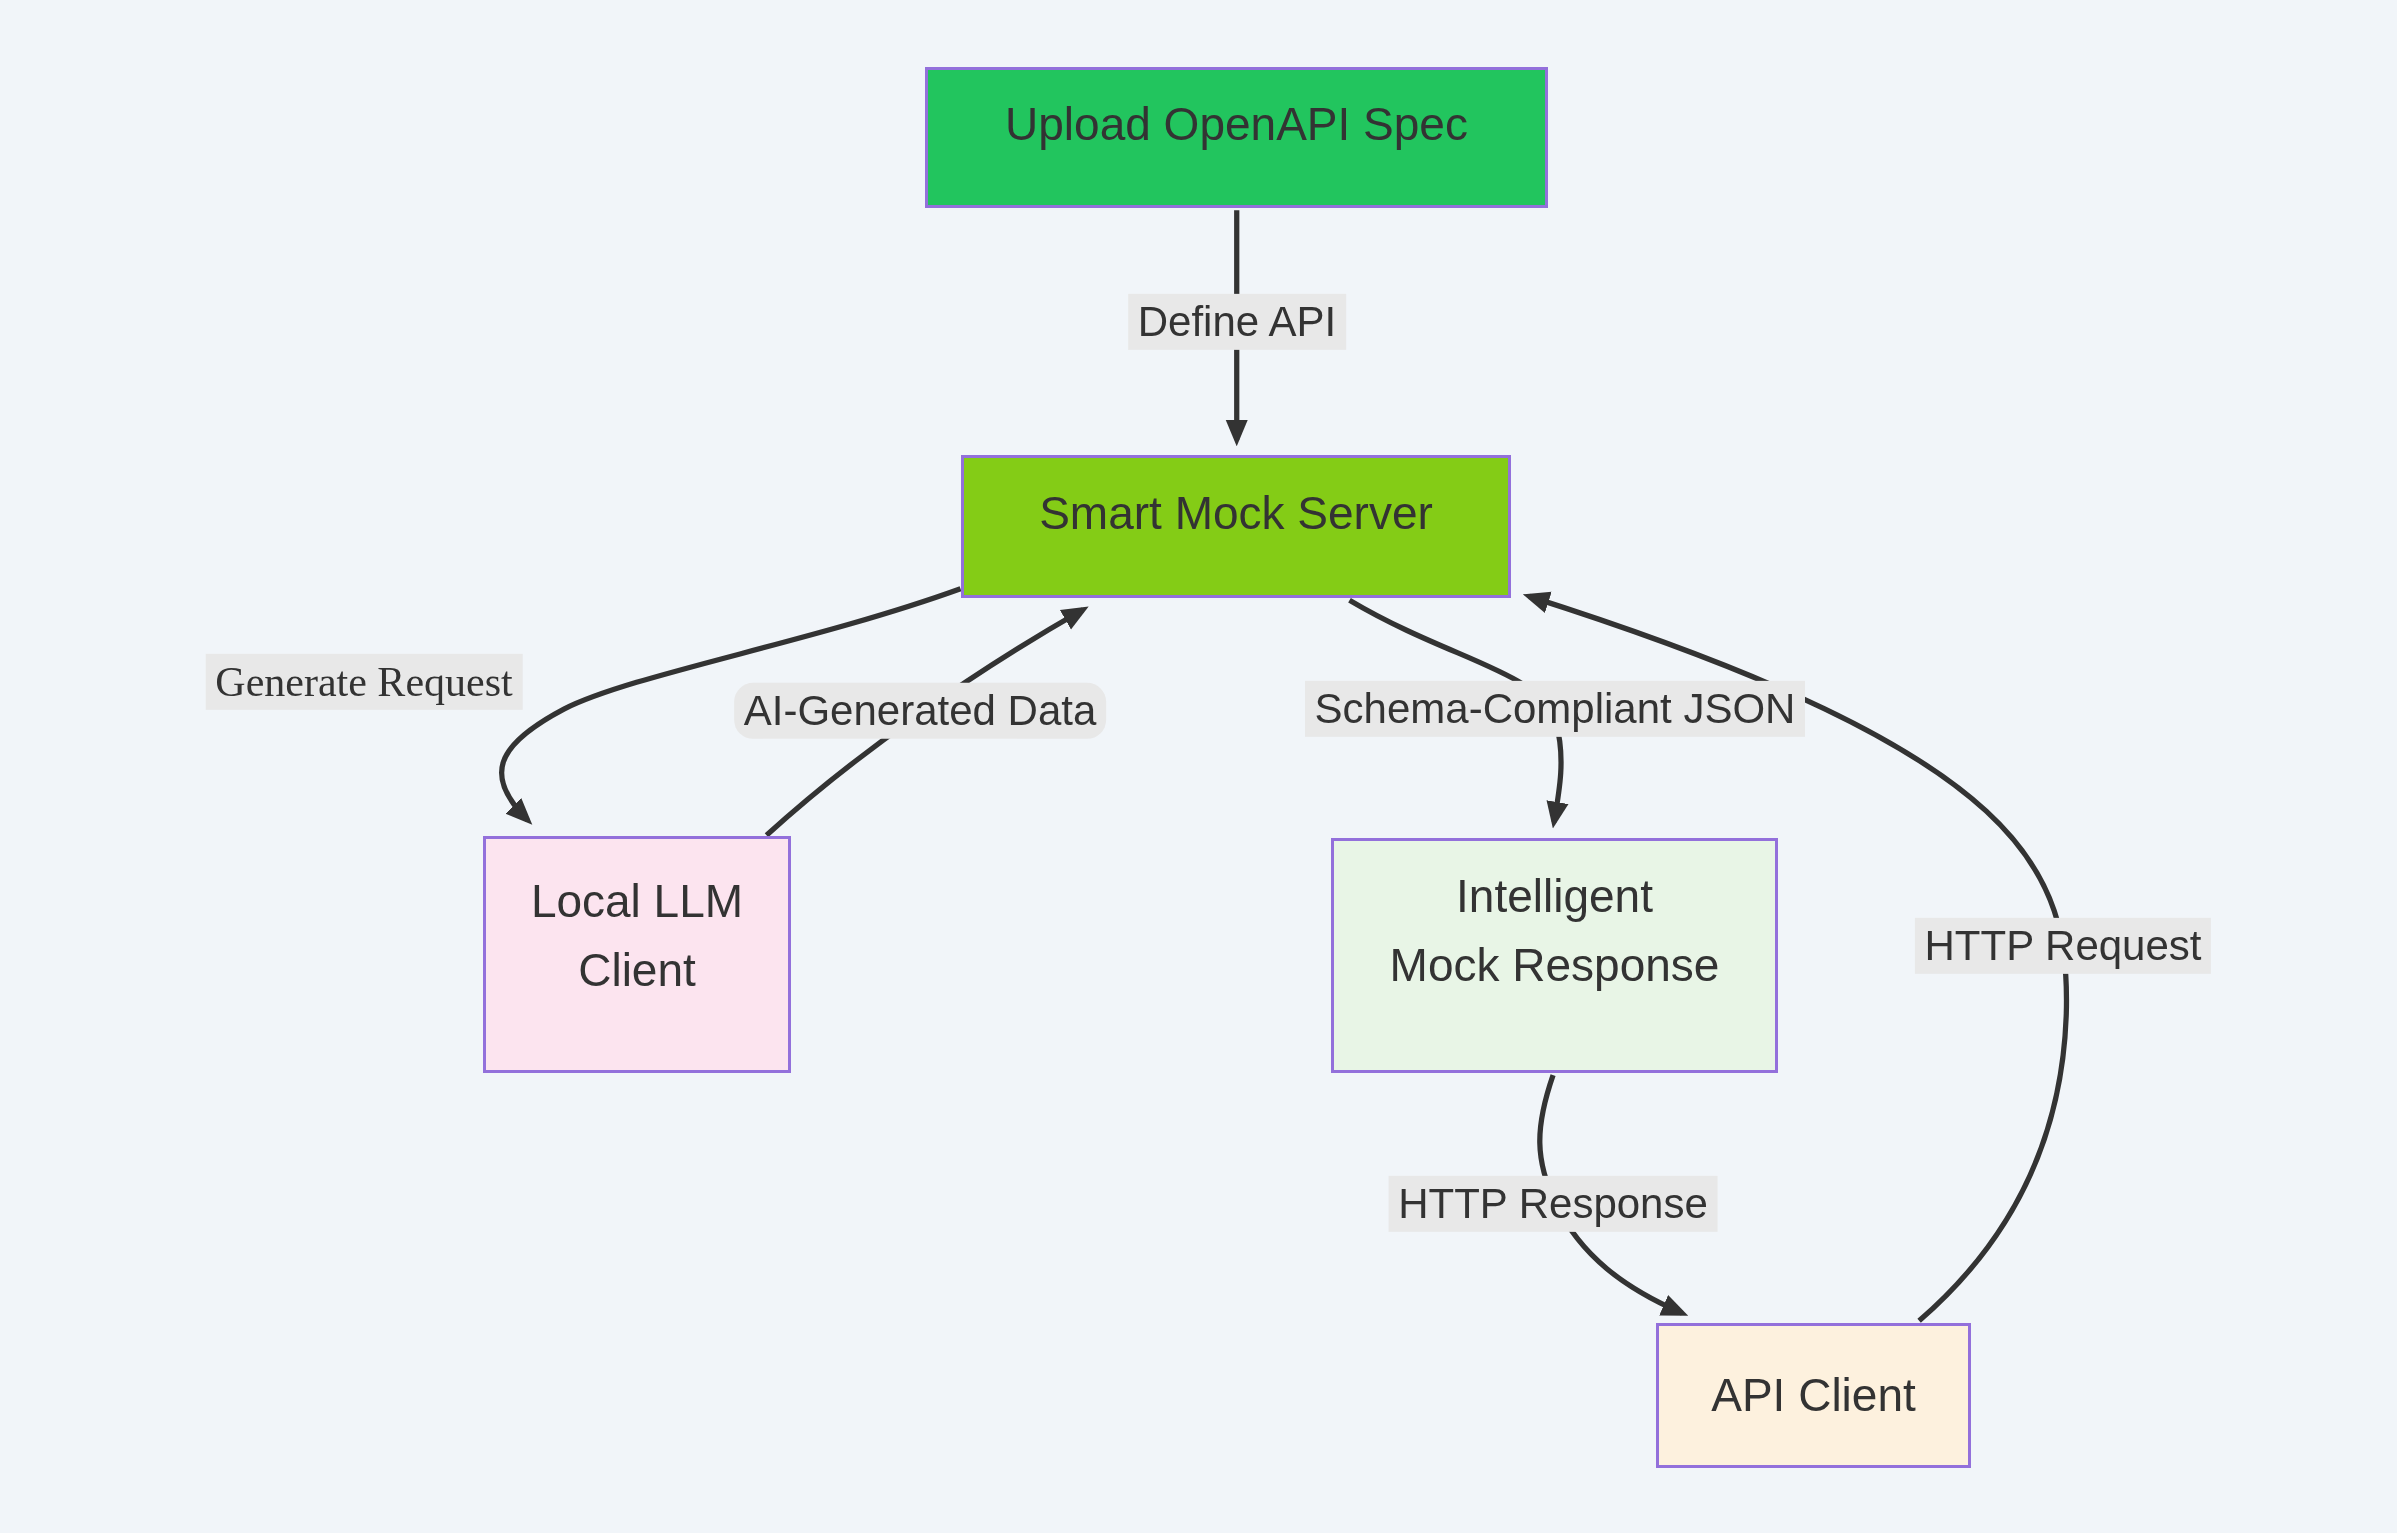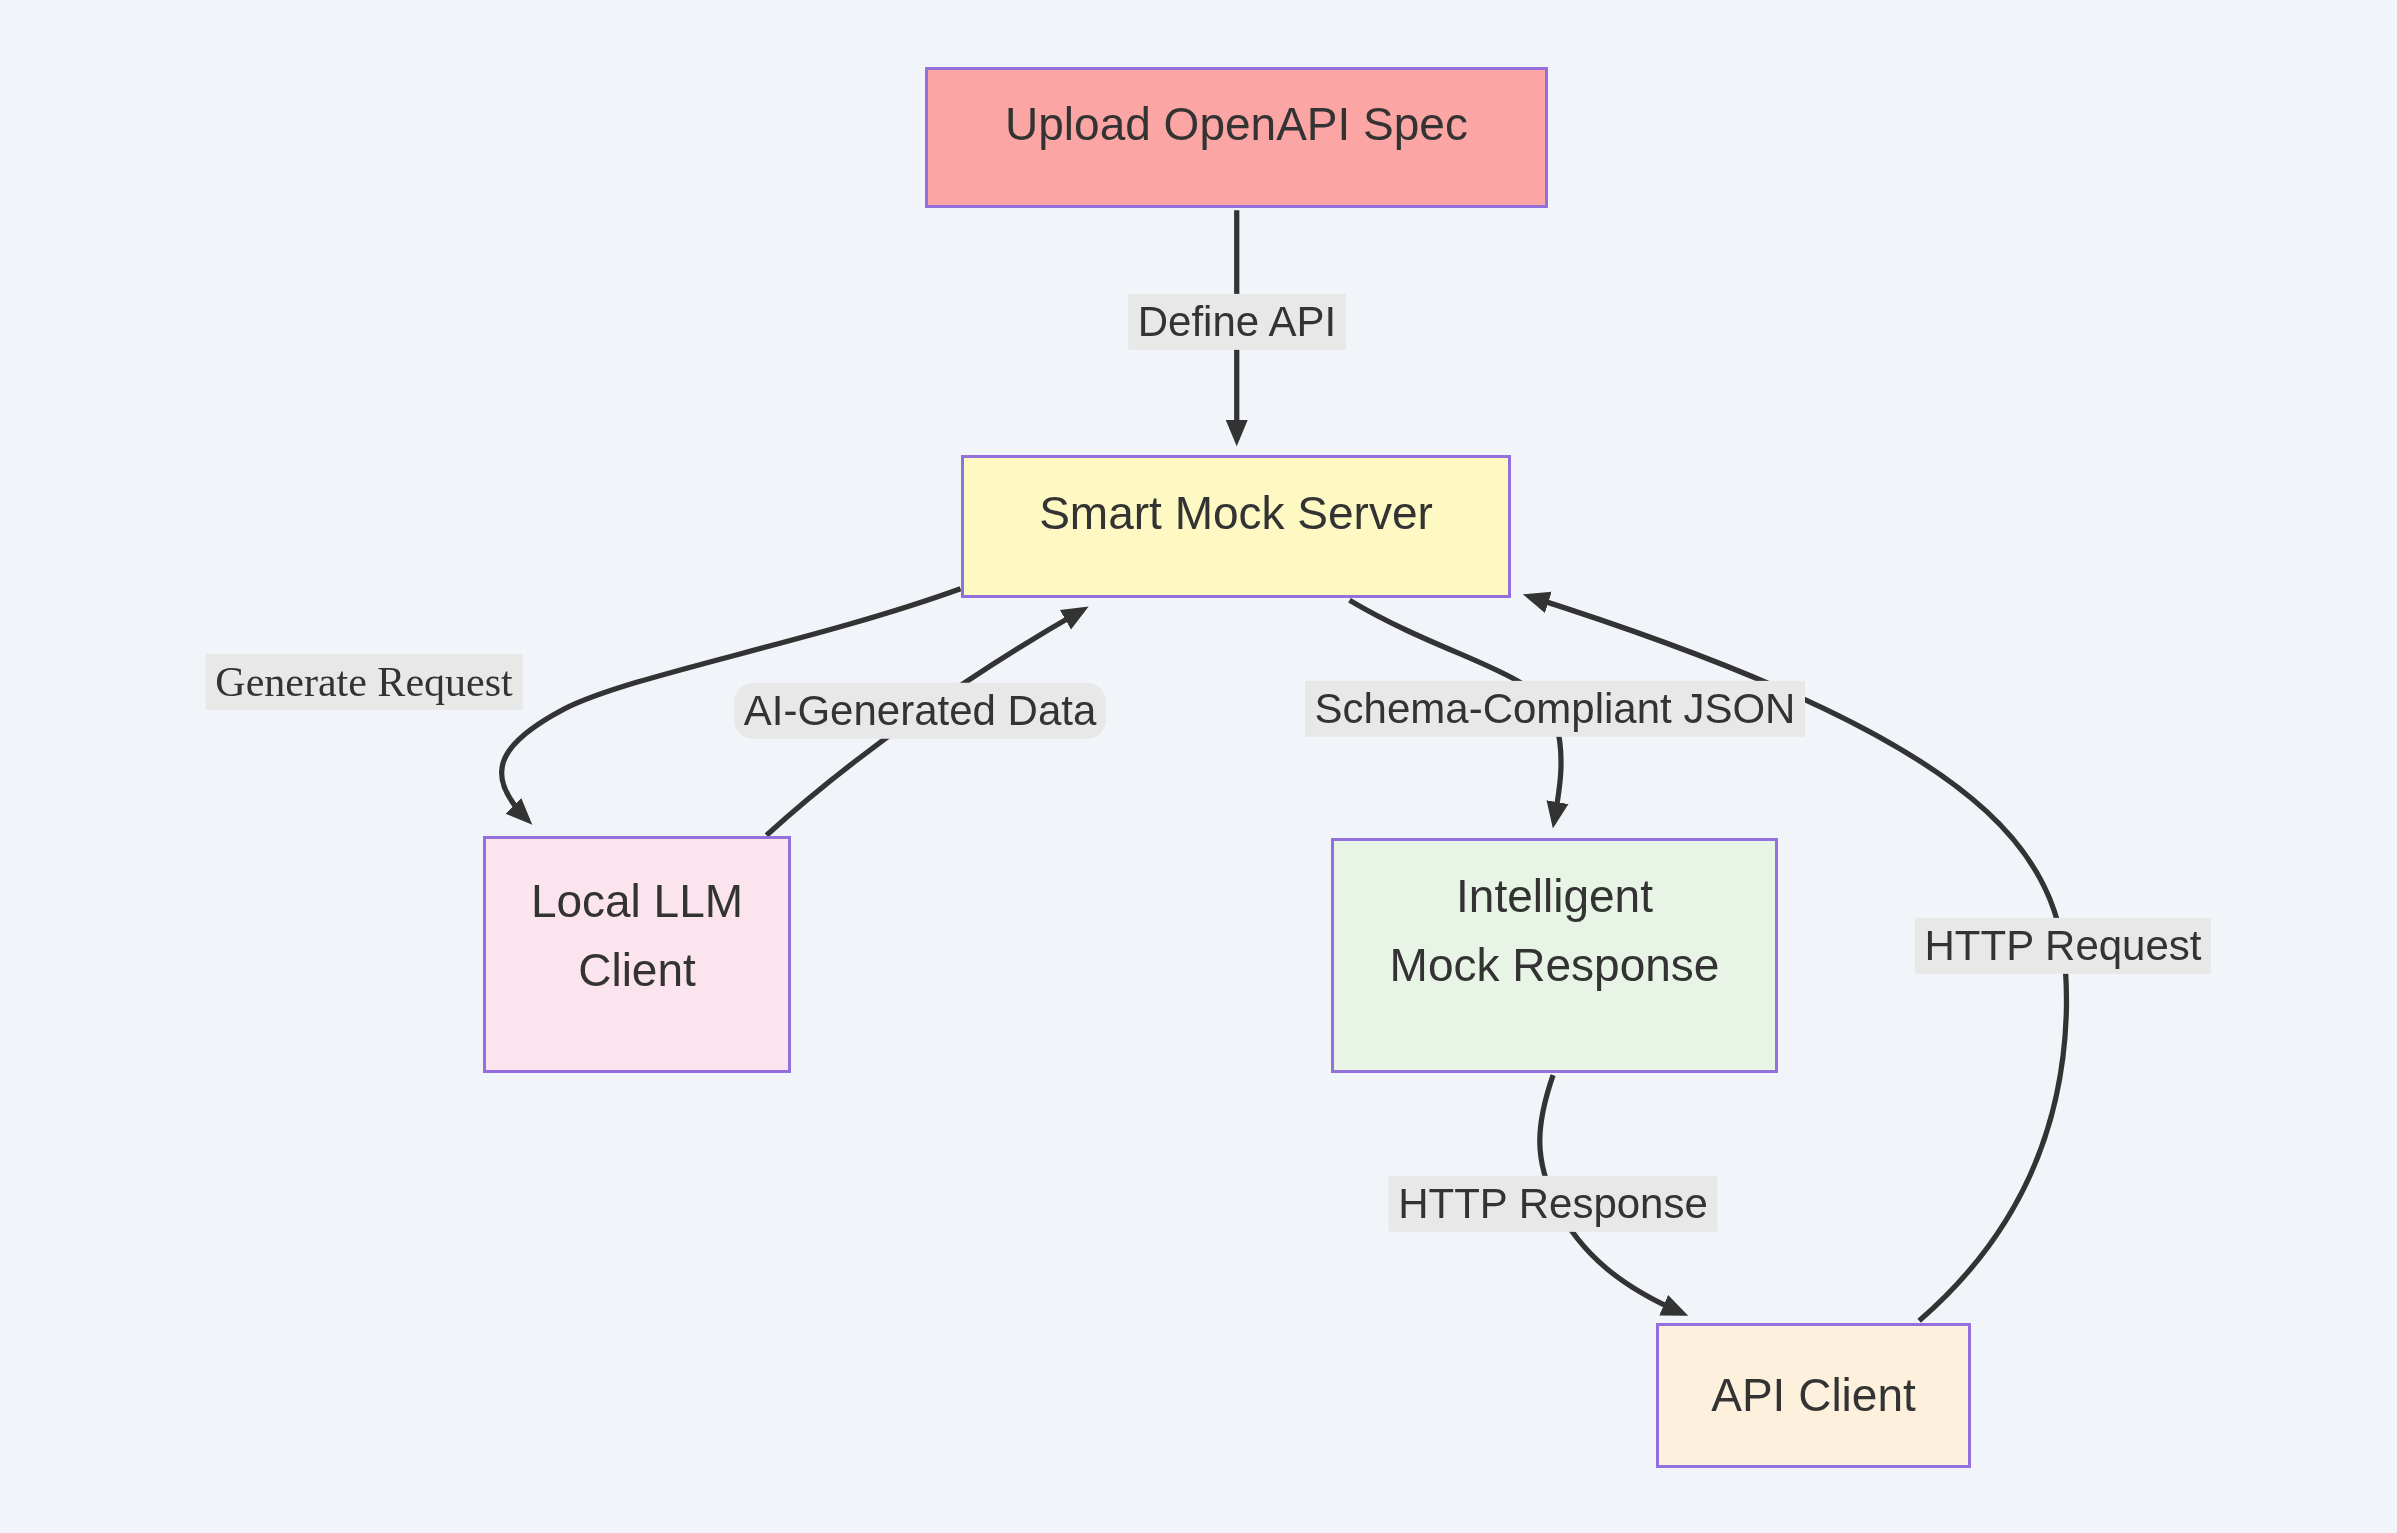--- a/index.html
+++ b/index.html
@@ -79,25 +79,25 @@
       </marker>
     </defs>
     <path class="edge" d="M 1294 220 L 1294 460" marker-end="url(#arrow)"></path>
     <path class="edge" d="M 1005 616 C 850 672 660 706 590 742 C 518 780 506 812 552 858" marker-end="url(#arrow)"></path>
     <path class="edge" d="M 802 874 C 892 792 1014 706 1133 638" marker-end="url(#arrow)"></path>
     <path class="edge" d="M 1412 628 C 1520 692 1612 702 1628 756 C 1638 792 1632 826 1626 860" marker-end="url(#arrow)"></path>
     <path class="edge" d="M 1625 1125 C 1606 1180 1606 1214 1628 1260 C 1654 1314 1700 1348 1760 1374" marker-end="url(#arrow)"></path>
     <path class="edge" d="M 2008 1382 C 2105 1298 2158 1190 2162 1060 C 2166 912 2122 790 1600 624" marker-end="url(#arrow)"></path>
   </svg>
 
-  <div class="node node-upload" style="background: #fca5a5;">
+  <div class="node node-upload" style="background: #22c55e;">
     <span>Upload OpenAPI Spec</span>
   </div>
 
-  <div class="node node-smart" style="background: #fef9c3;">
+  <div class="node node-smart" style="background: #84cc16;">
     <span>Smart Mock Server</span>
   </div>
 
   <div class="node node-llm" style="background: rgb(252, 228, 239);">
     <span>Local LLM</span>
     <span>Client</span>
   </div>
 
   <div class="node node-intelligent" style="background: rgb(232, 245, 230);">
     <span>Intelligent</span>

